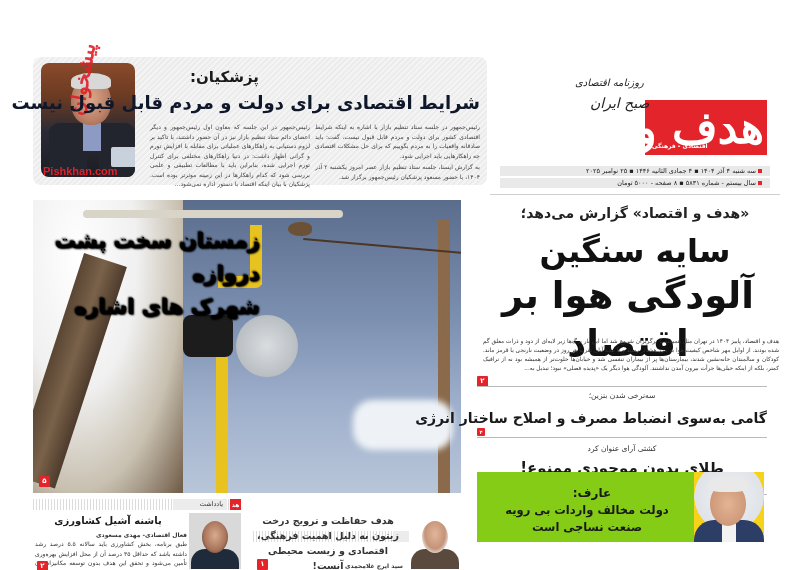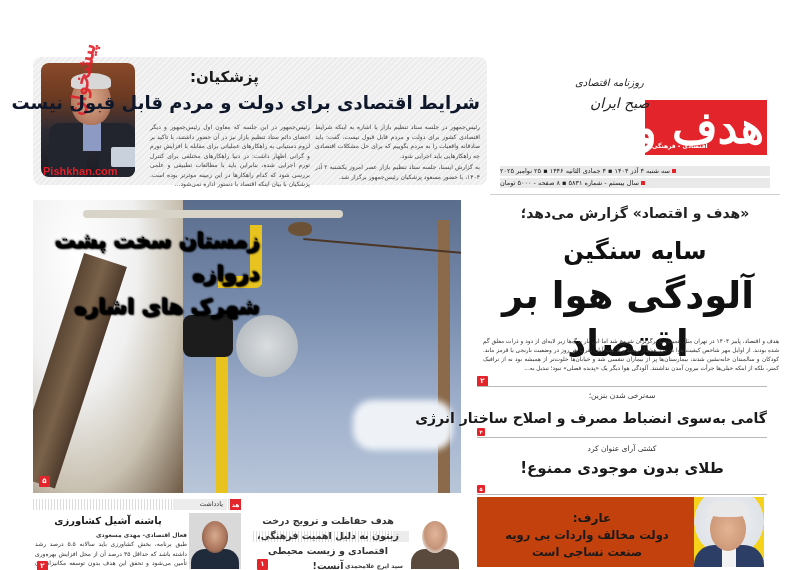--- a/index.html
+++ b/index.html
@@ -79,21 +79,21 @@
     left: 575px; top: 77px; font-family: "DejaVu Serif", serif; font-style: italic; font-size: 10px; color: #222;
   }
   .mast-sub-2 {
     left: 590px; top: 95px; font-family: "DejaVu Serif", serif; font-style: italic; font-size: 14px; color: #222;
   }
   .mast-tagline {
     left: 620px; top: 142px; font-size: 6px; color: #ffffff; font-weight: bold;
   }
   .date-row {
     left: 500px; width: 270px; height: 10px; background: #e9e9e9;
-    font-size: 6.5px; line-height: 10px; color: #222; text-align: left; padding-right: 6px; white-space: nowrap;
+    font-size: 6.5px; line-height: 10px; color: #222; text-align: right; padding-right: 6px; white-space: nowrap;
   }
   .date-row-1 { top: 166px; }
   .date-row-2 { top: 178px; }
   .date-row .sq { display: inline-block; width: 4px; height: 4px; background: #e3242b; margin: 0 2px; vertical-align: middle; }
   .mast-rule { left: 490px; top: 194px; width: 290px; height: 1px; background: #cfcfcf; }
 
   
   .photo {
     left: 33px; top: 200px; width: 428px; height: 293px; overflow: hidden;
     background: linear-gradient(180deg, #5b6d8d 0%, #7b8fb0 40%, #9fb0cc 70%, #b9c6d9 100%);
@@ -143,40 +143,40 @@
   }
   .page-badge {
     width: 11px; height: 11px; background: #e3242b; color: #fff; font-size: 7px; line-height: 11px; text-align: center; font-weight: bold; border-radius: 1px;
   }
 
   
   .lead-kicker {
     left: 490px; top: 205px; width: 290px; text-align: center; font-size: 14px; font-weight: bold; color: #222;
   }
   .lead-title-1 {
-    left: 490px; top: 228px; width: 290px; text-align: center; font-size: 24px; font-weight: bold; color: #111; line-height: 46px; letter-spacing: -1px;
+    left: 490px; top: 228px; width: 290px; text-align: center; font-size: 32px; font-weight: bold; color: #111; line-height: 46px; letter-spacing: -1px;
   }
   .lead-title-2 {
     left: 478px; top: 272px; width: 300px; text-align: center; font-size: 37px; font-weight: bold; color: #111; line-height: 48px; letter-spacing: -1.5px;
   }
   .lead-body {
     left: 483px; top: 337px; width: 296px; font-size: 5.8px; line-height: 9px; color: #333; text-align: justify; text-align-last: right;
   }
   .rule { height: 1px; background: #b9b9b9; }
 
   .sub-kicker {
     width: 290px; text-align: center; font-size: 7.5px; color: #333;
   }
   .sub-title {
     width: 290px; text-align: center; font-weight: bold; color: #1a1a1a; white-space: nowrap;
   }
 
   
   .yellow-box {
-    left: 477px; top: 497px; width: 287px; height: 70px; background: #c2410c; overflow: hidden;
+    left: 477px; top: 472px; width: 287px; height: 70px; background: #84cc16; overflow: hidden;
   }
   .yellow-photo {
     position: absolute; right: 0; top: 0; width: 70px; height: 70px;
     background: radial-gradient(circle at 50% 35%, #eef0f2 0%, #dfe3e8 60%, #f7d21a 61%);
   }
   .yellow-photo .face {
     position: absolute; left: 16px; top: 10px; width: 36px; height: 44px; border-radius: 50%; background: radial-gradient(ellipse at 50% 50%, #e3b493, #c48d6e);
   }
   .yellow-photo .hair {
     position: absolute; left: 14px; top: 4px; width: 40px; height: 16px; border-radius: 50% 50% 30% 30%; background: #e9e9e9;

